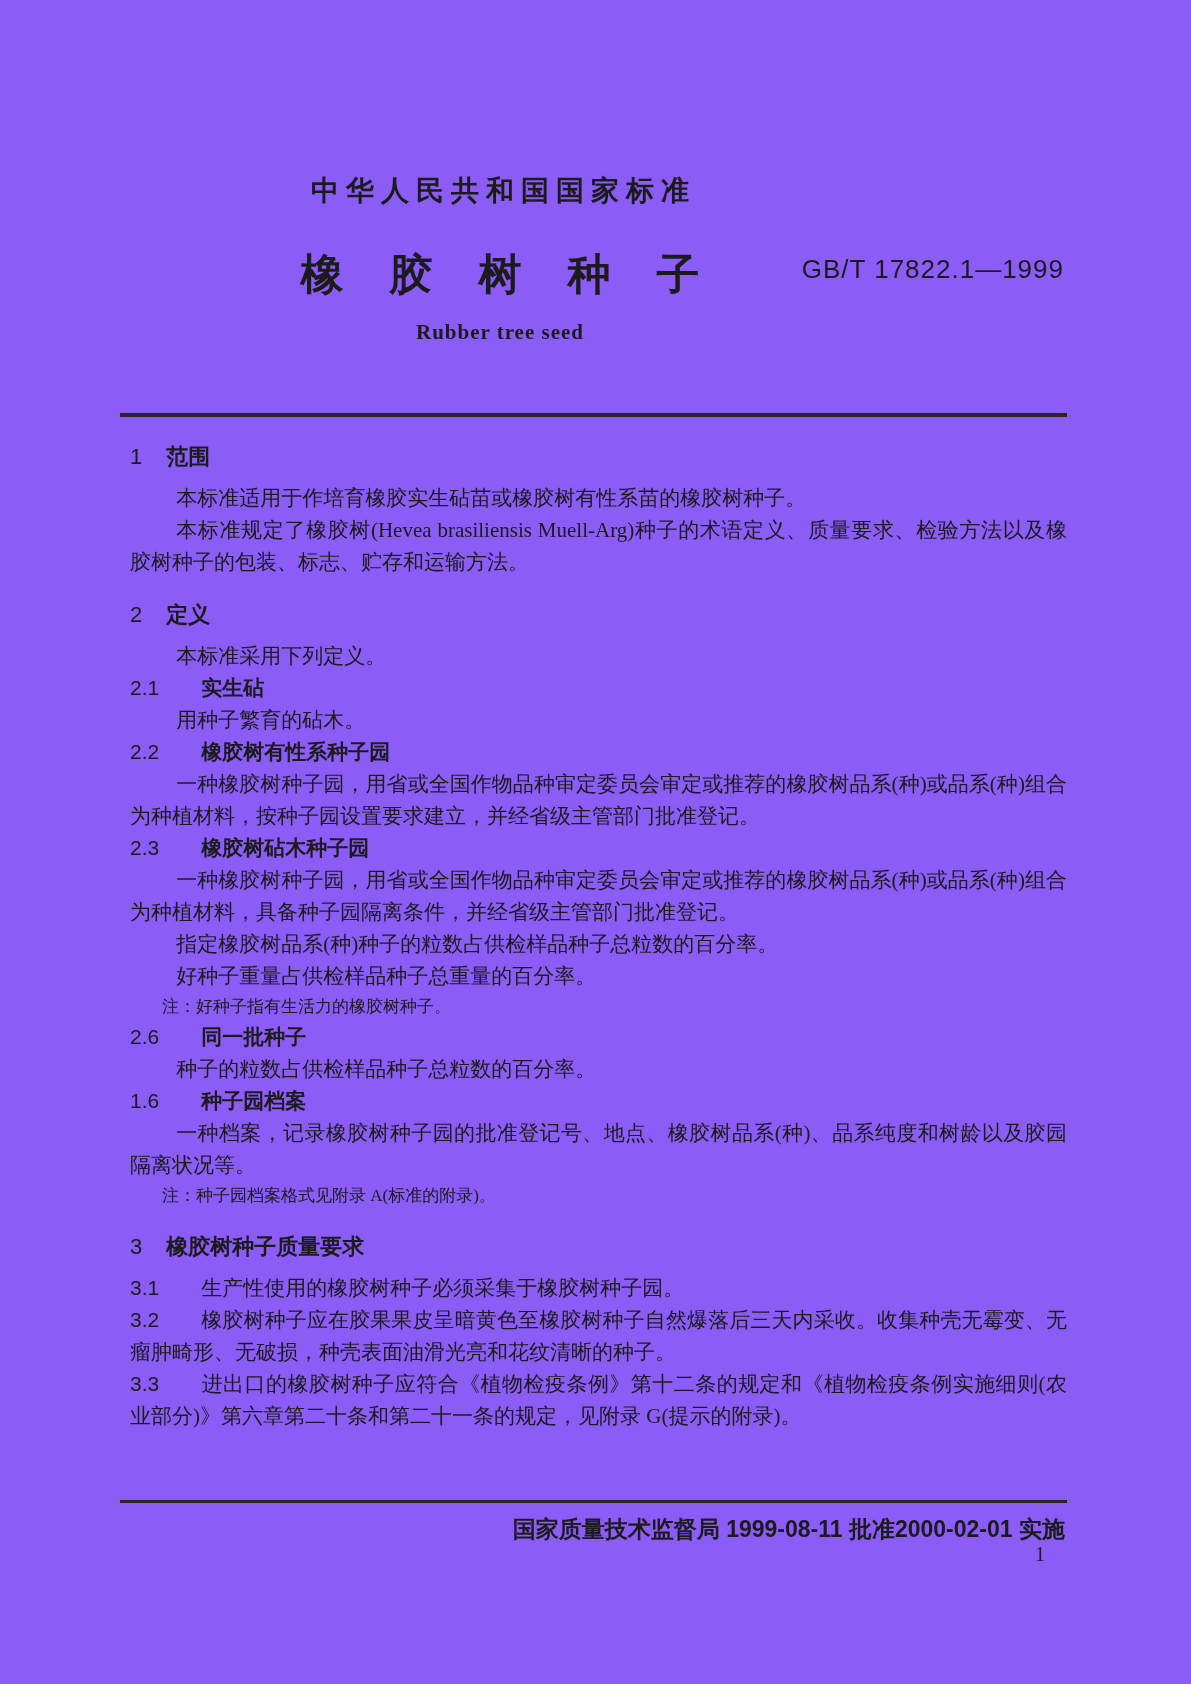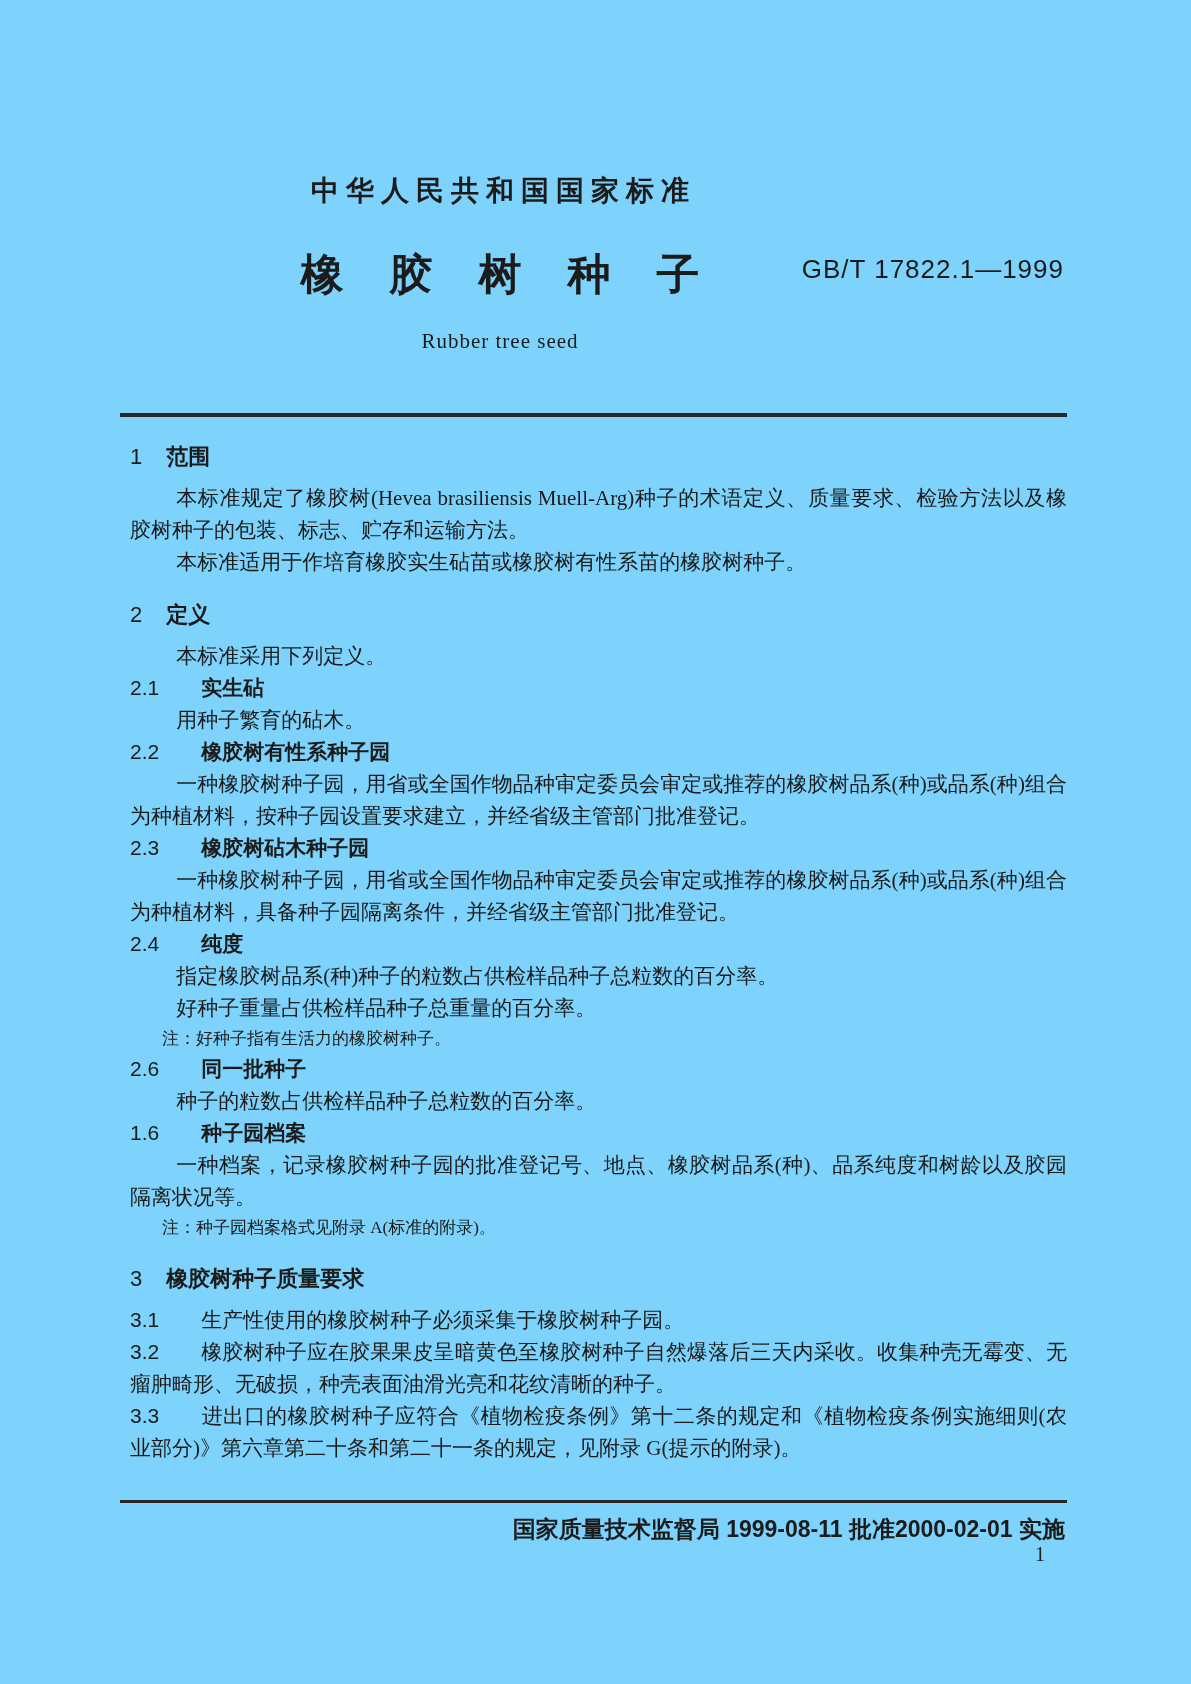--- a/index.html
+++ b/index.html
@@ -1,21 +1,21 @@
 <!DOCTYPE html>
 <html lang="zh"><head>
 <meta charset="utf-8">
 <style>
   html, body { margin: 0; padding: 0; background: #e8e8e8; }
   .page {
     position: relative;
     width: 1191px;
     height: 1684px;
     margin: 0 auto;
-    background: #7dd3fc;
+    background: #8b5cf6;
     color: #1b1b1b;
     font-family: "Liberation Serif", "DejaVu Serif", serif;
     overflow: hidden;
   }
 
   
   .header-block {
     position: absolute;
     top: 172px;
     left: 130px;
@@ -33,22 +33,22 @@
   .title-cn {
     margin-top: 36px;
     font-family: "Liberation Sans", "DejaVu Sans", sans-serif;
     font-weight: bold;
     font-size: 43px;
     letter-spacing: 46px;
     padding-left: 46px;
     white-space: nowrap;
   }
   .title-en {
-    margin-top: 25px;
-    font-weight: normal;
+    margin-top: 16px;
+    font-weight: bold;
     font-size: 21px;
     letter-spacing: 1px;
   }
   .std-code {
     position: absolute;
     top: 254px;
     right: 127px;
     font-family: "Liberation Sans", "DejaVu Sans", sans-serif;
     font-weight: normal;
     font-size: 26px;
@@ -154,22 +154,22 @@
   </div>
   <div class="std-code">GB/T 17822.1—1999</div>
 
   <div class="rule-top"></div>
 
   <div class="body-flow">
 
     <h2 class="chapter">
       <span class="ch-num">1</span><span class="ch-title">范围</span>
     </h2>
+    <p class="para">本标准适用于作培育橡胶实生砧苗或橡胶树有性系苗的橡胶树种子。</p>
     <p class="para">本标准规定了橡胶树(Hevea brasiliensis Muell-Arg)种子的术语定义、质量要求、检验方法以及橡胶树种子的包装、标志、贮存和运输方法。</p>
-    <p class="para">本标准适用于作培育橡胶实生砧苗或橡胶树有性系苗的橡胶树种子。</p>
 
     <h2 class="chapter spaced">
       <span class="ch-num">2</span><span class="ch-title">定义</span>
     </h2>
     <p class="para">本标准采用下列定义。</p>
 
     <h3 class="clause-head">
       <span class="cl-num">2.1</span><span>实生砧</span>
     </h3>
     <p class="para">用种子繁育的砧木。</p>
@@ -177,23 +177,20 @@
     <h3 class="clause-head">
       <span class="cl-num">2.2</span><span>橡胶树有性系种子园</span>
     </h3>
     <p class="para">一种橡胶树种子园，用省或全国作物品种审定委员会审定或推荐的橡胶树品系(种)或品系(种)组合为种植材料，按种子园设置要求建立，并经省级主管部门批准登记。</p>
 
     <h3 class="clause-head">
       <span class="cl-num">2.3</span><span>橡胶树砧木种子园</span>
     </h3>
     <p class="para">一种橡胶树种子园，用省或全国作物品种审定委员会审定或推荐的橡胶树品系(种)或品系(种)组合为种植材料，具备种子园隔离条件，并经省级主管部门批准登记。</p>
 
-    <h3 class="clause-head">
-      <span class="cl-num">2.4</span><span>纯度</span>
-    </h3>
     <p class="para">指定橡胶树品系(种)种子的粒数占供检样品种子总粒数的百分率。</p>
 
     <p class="para">好种子重量占供检样品种子总重量的百分率。</p>
     <p class="note">注：好种子指有生活力的橡胶树种子。</p>
 
     <h3 class="clause-head">
       <span class="cl-num">2.6</span><span>同一批种子</span>
     </h3>
     <p class="para">种子的粒数占供检样品种子总粒数的百分率。</p>
 

